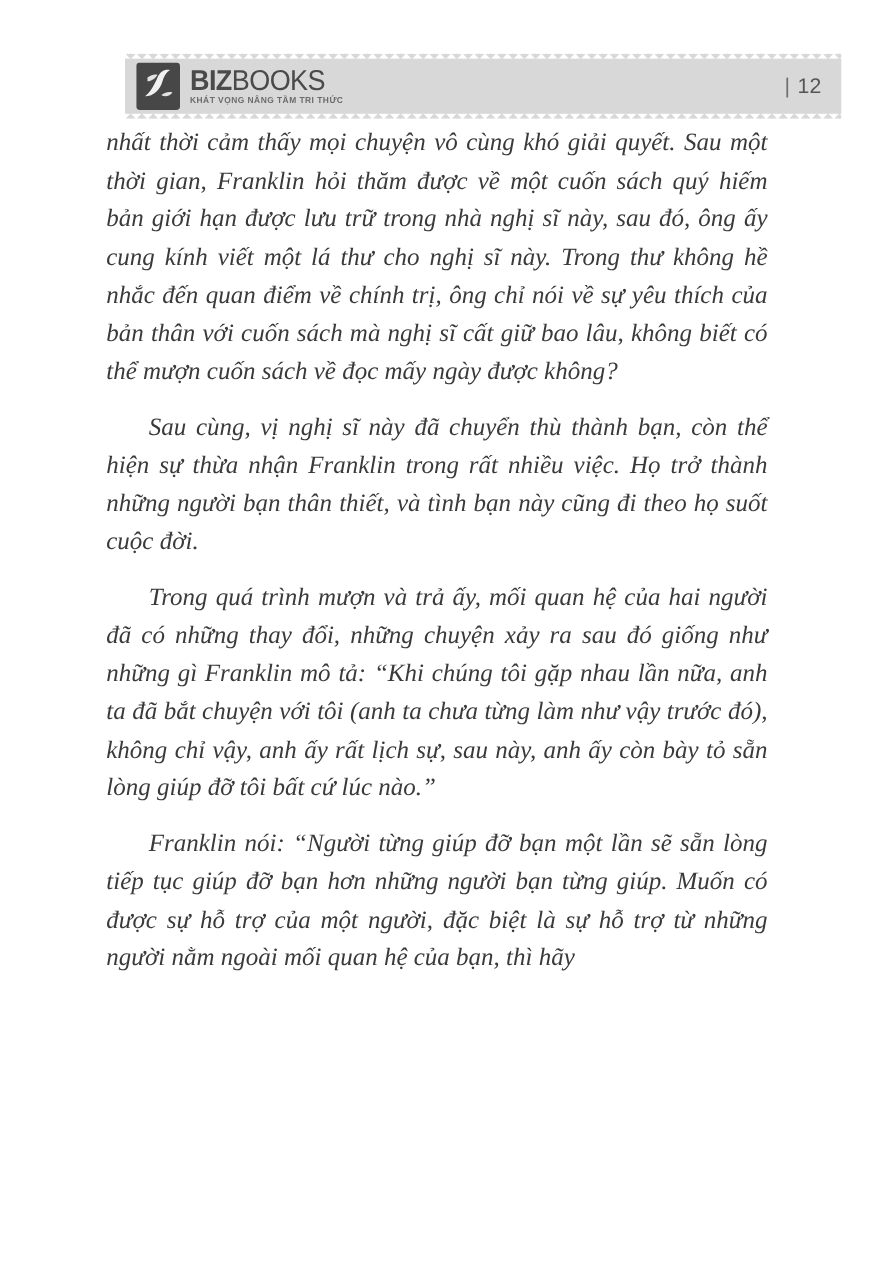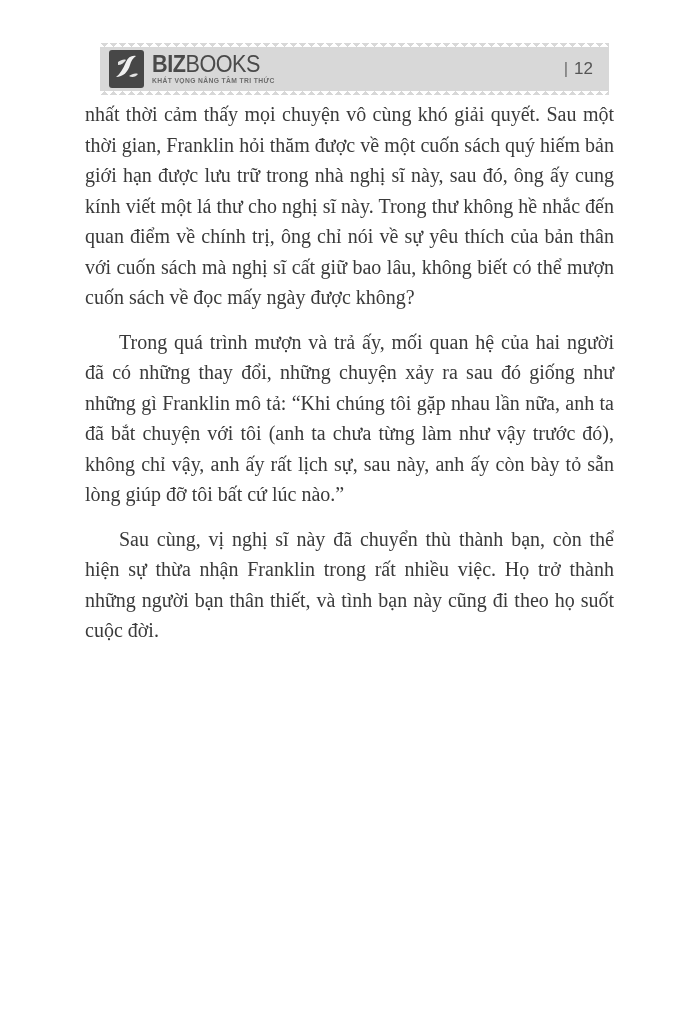--- a/index.html
+++ b/index.html
@@ -9,21 +9,21 @@
     --pagenum-color:#555555;
   }
   *{margin:0;padding:0;box-sizing:border-box;}
   html,body{width:696px;height:1024px;background:#ffffff;overflow:hidden;}
   body{font-family:"Liberation Serif","DejaVu Serif",serif;position:relative;}
 
   
   .header-bar{
     position:absolute;
     left:100px; top:47px;
-    width:509px; height:44px;
+    width:573px; height:44px;
     background:var(--bar-color);
     display:flex;
     align-items:center;
     justify-content:space-between;
     padding:0 16px 0 9px;
   }
   
   .header-bar::before{
     content:"";
     position:absolute; left:0; right:0; bottom:100%; height:4px;
@@ -80,20 +80,21 @@
     left:85px; top:99px;
     width:529px;
     color:var(--text-color);
     font-size:20px;
     line-height:30.5px;
     text-align:justify;
   }
   .page-body p{
     margin:0 0 14px 0;
     text-indent:34px;
+    font-style:italic;
   }
   .page-body p.continued{text-indent:0;}
 </style>
 </head>
 <body>
 
 <div>
 
   <header class="header-bar">
     <div class="logo-group">
@@ -109,17 +110,18 @@
         <span class="brand-tagline">KHÁT VỌNG NÂNG TẦM TRI THỨC</span>
       </div>
     </div>
     <div class="page-number">
       <span class="sep">|</span><span>12</span>
     </div>
   </header>
 
   <main class="page-body">
     <p class="continued">nhất thời cảm thấy mọi chuyện vô cùng khó giải quyết. Sau một thời gian, Franklin hỏi thăm được về một cuốn sách quý hiếm bản giới hạn được lưu trữ trong nhà nghị sĩ này, sau đó, ông ấy cung kính viết một lá thư cho nghị sĩ này. Trong thư không hề nhắc đến quan điểm về chính trị, ông chỉ nói về sự yêu thích của bản thân với cuốn sách mà nghị sĩ cất giữ bao lâu, không biết có thể mượn cuốn sách về đọc mấy ngày được không?</p>
+    <p>Sau cùng, vị nghị sĩ này đã chuyển thù thành bạn, còn thể hiện sự thừa nhận Franklin trong rất nhiều việc. Họ trở thành những người bạn thân thiết, và tình bạn này cũng đi theo họ suốt cuộc đời.</p>
     <p>Trong quá trình mượn và trả ấy, mối quan hệ của hai người đã có những thay đổi, những chuyện xảy ra sau đó giống như những gì Franklin mô tả: “Khi chúng tôi gặp nhau lần nữa, anh ta đã bắt chuyện với tôi (anh ta chưa từng làm như vậy trước đó), không chỉ vậy, anh ấy rất lịch sự, sau này, anh ấy còn bày tỏ sẵn lòng giúp đỡ tôi bất cứ lúc nào.”</p>
-    <p>Sau cùng, vị nghị sĩ này đã chuyển thù thành bạn, còn thể hiện sự thừa nhận Franklin trong rất nhiều việc. Họ trở thành những người bạn thân thiết, và tình bạn này cũng đi theo họ suốt cuộc đời.</p>
+    <p>Franklin nói: “Người từng giúp đỡ bạn một lần sẽ sẵn lòng tiếp tục giúp đỡ bạn hơn những người bạn từng giúp. Muốn có được sự hỗ trợ của một người, đặc biệt là sự hỗ trợ từ những người nằm ngoài mối quan hệ của bạn, thì hãy</p>
   </main>
 
 </div>
 
 </body></html>

